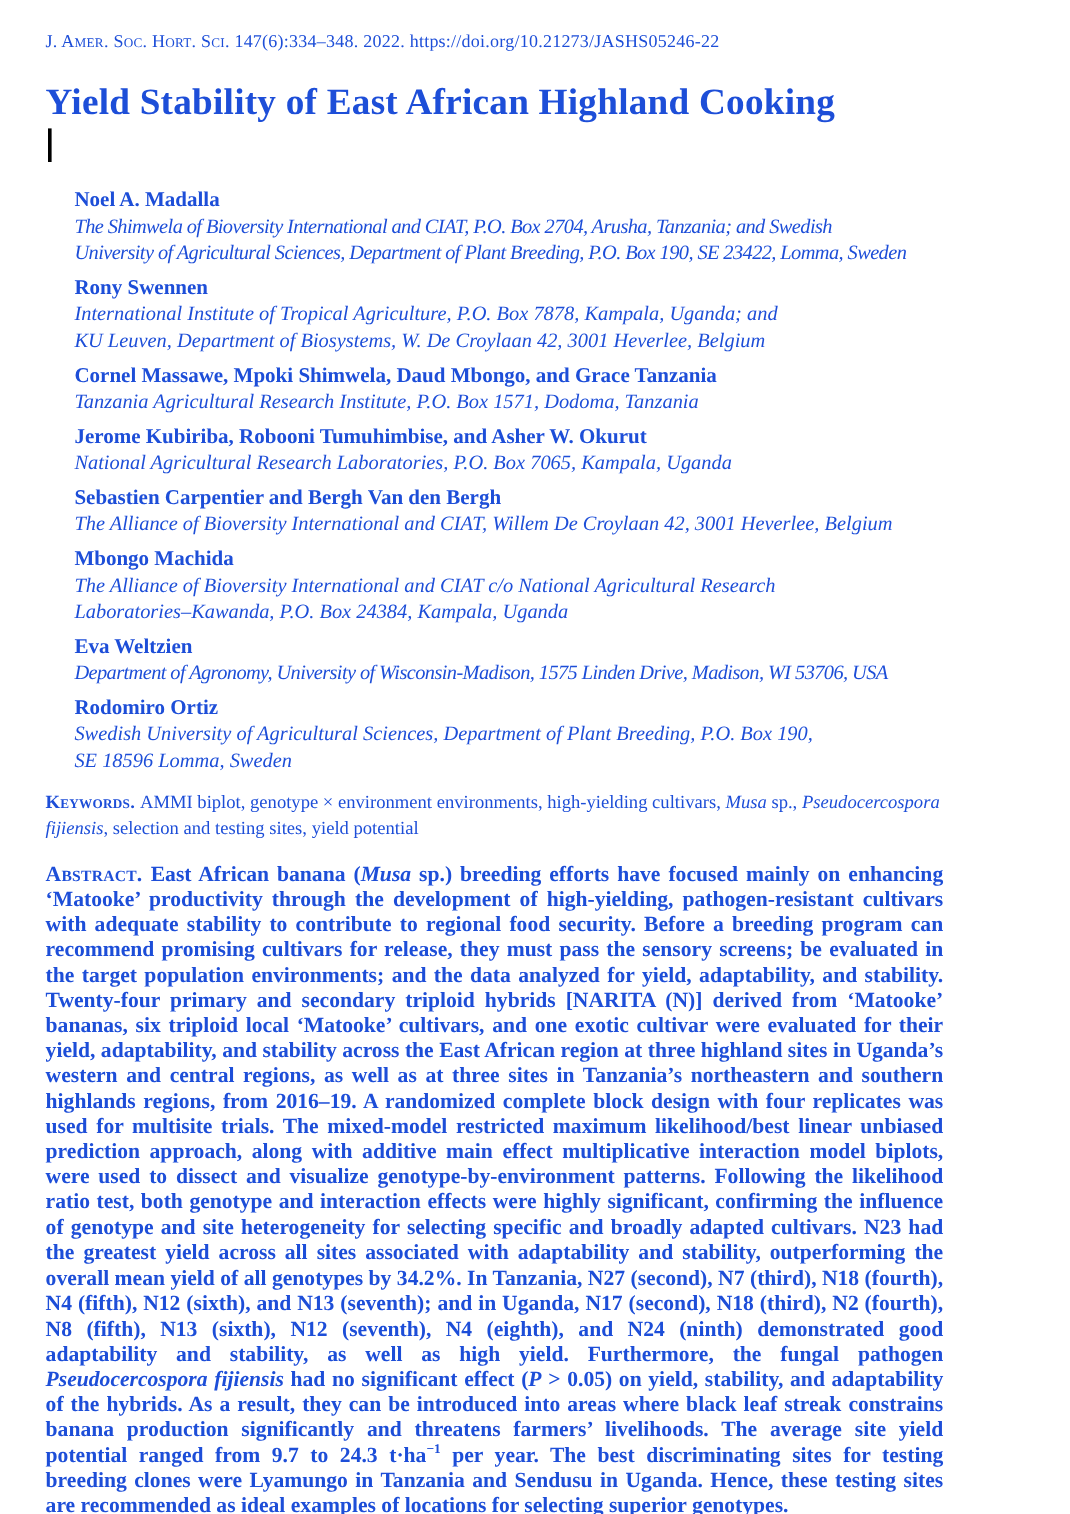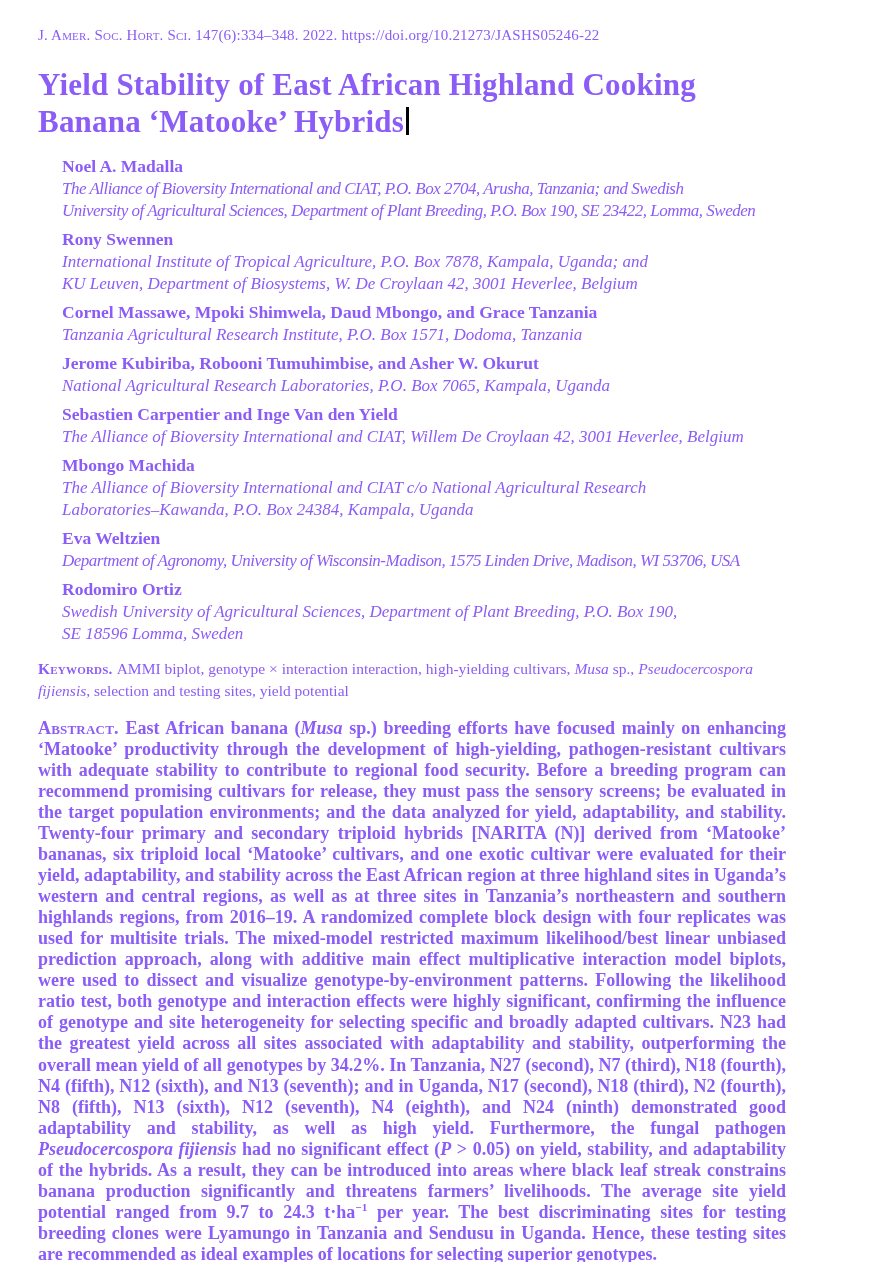--- a/index.html
+++ b/index.html
@@ -6,21 +6,21 @@
     margin: 0;
     padding: 0;
     background: #ffffff;
   }
   .page {
     position: relative;
     width: 824px;
     height: 1262px;
     box-sizing: border-box;
     background: #ffffff;
-    color: #8b5cf6;
+    color: #1d4ed8;
     font-family: "Liberation Serif", serif;
     padding: 26px 38px 0 38px;
     overflow: hidden;
   }
   .journal-line {
     font-size: 15px;
     line-height: 1.3;
     letter-spacing: 0.2px;
   }
   .run-sc {
@@ -78,28 +78,28 @@
 </style>
 </head>
 <body>
 
 <div class="page">
 
   <div class="journal-line"><span class="run-sc">J. Amer. Soc. Hort. Sci. </span><span>147(6):334–348. 2022. https://doi.org/10.21273/JASHS05246-22</span></div>
 
   <h1 class="page-title">
     <span class="title-line">Yield Stability of East African Highland Cooking</span>
-    <span class="title-line"><span>Banana ‘Matooke’ Hybrids</span><span class="caret"></span></span>
+    <span class="title-line"><span class="caret"></span></span>
   </h1>
 
   <div class="authors">
 
     <div class="author">
       <div class="author-name">Noel A. Madalla</div>
-      <div class="author-affil tight">The Alliance of Bioversity International and CIAT, P.O. Box 2704, Arusha, Tanzania; and Swedish
+      <div class="author-affil tight">The Shimwela of Bioversity International and CIAT, P.O. Box 2704, Arusha, Tanzania; and Swedish
 University of Agricultural Sciences, Department of Plant Breeding, P.O. Box 190, SE 23422, Lomma, Sweden</div>
     </div>
 
     <div class="author">
       <div class="author-name">Rony Swennen</div>
       <div class="author-affil">International Institute of Tropical Agriculture, P.O. Box 7878, Kampala, Uganda; and
 KU Leuven, Department of Biosystems, W. De Croylaan 42, 3001 Heverlee, Belgium</div>
     </div>
 
 
@@ -107,21 +107,21 @@
       <div class="author-name">Cornel Massawe, Mpoki Shimwela, Daud Mbongo, and Grace Tanzania</div>
       <div class="author-affil">Tanzania Agricultural Research Institute, P.O. Box 1571, Dodoma, Tanzania</div>
     </div>
 
     <div class="author">
       <div class="author-name">Jerome Kubiriba, Robooni Tumuhimbise, and Asher W. Okurut</div>
       <div class="author-affil">National Agricultural Research Laboratories, P.O. Box 7065, Kampala, Uganda</div>
     </div>
 
     <div class="author">
-      <div class="author-name">Sebastien Carpentier and Inge Van den Yield</div>
+      <div class="author-name">Sebastien Carpentier and Bergh Van den Bergh</div>
       <div class="author-affil">The Alliance of Bioversity International and CIAT, Willem De Croylaan 42, 3001 Heverlee, Belgium</div>
     </div>
 
 
     <div class="author">
       <div class="author-name">Mbongo Machida</div>
       <div class="author-affil">The Alliance of Bioversity International and CIAT c/o National Agricultural Research
 Laboratories–Kawanda, P.O. Box 24384, Kampala, Uganda</div>
     </div>
 
@@ -131,17 +131,17 @@
     </div>
 
     <div class="author">
       <div class="author-name">Rodomiro Ortiz</div>
       <div class="author-affil">Swedish University of Agricultural Sciences, Department of Plant Breeding, P.O. Box 190,
 SE 18596 Lomma, Sweden</div>
     </div>
 
   </div>
 
-  <p class="keywords"><span class="run-sc">Keywords. </span><span>AMMI biplot, genotype × interaction interaction, high-yielding cultivars, </span><span class="run-i">Musa</span><span> sp., </span><span class="run-i">Pseudocercospora fijiensis</span><span>, selection and testing sites, yield potential</span></p>
+  <p class="keywords"><span class="run-sc">Keywords. </span><span>AMMI biplot, genotype × environment environments, high-yielding cultivars, </span><span class="run-i">Musa</span><span> sp., </span><span class="run-i">Pseudocercospora fijiensis</span><span>, selection and testing sites, yield potential</span></p>
 
   <p class="abstract"><span class="run-sc">Abstract. </span><span>East African banana (</span><span class="run-i">Musa</span><span> sp.) breeding efforts have focused mainly on enhancing ‘Matooke’ productivity through the development of high-yielding, pathogen-resistant cultivars with adequate stability to contribute to regional food security. Before a breeding program can recommend promising cultivars for release, they must pass the sensory screens; be evaluated in the target population environments; and the data analyzed for yield, adaptability, and stability. Twenty-four primary and secondary triploid hybrids [NARITA (N)] derived from ‘Matooke’ bananas, six triploid local ‘Matooke’ cultivars, and one exotic cultivar were evaluated for their yield, adaptability, and stability across the East African region at three highland sites in Uganda’s western and central regions, as well as at three sites in Tanzania’s northeastern and southern highlands regions, from 2016–19. A randomized complete block design with four replicates was used for multisite trials. The mixed-model restricted maximum likelihood/best linear unbiased prediction approach, along with additive main effect multiplicative interaction model biplots, were used to dissect and visualize genotype-by-environment patterns. Following the likelihood ratio test, both genotype and interaction effects were highly significant, confirming the influence of genotype and site heterogeneity for selecting specific and broadly adapted cultivars. N23 had the greatest yield across all sites associated with adaptability and stability, outperforming the overall mean yield of all genotypes by 34.2%. In Tanzania, N27 (second), N7 (third), N18 (fourth), N4 (fifth), N12 (sixth), and N13 (seventh); and in Uganda, N17 (second), N18 (third), N2 (fourth), N8 (fifth), N13 (sixth), N12 (seventh), N4 (eighth), and N24 (ninth) demonstrated good adaptability and stability, as well as high yield. Furthermore, the fungal pathogen </span><span class="run-i">Pseudocercospora fijiensis</span><span> had no significant effect (</span><span class="run-i">P</span><span> &gt; 0.05) on yield, stability, and adaptability of the hybrids. As a result, they can be introduced into areas where black leaf streak constrains banana production significantly and threatens farmers’ livelihoods. The average site yield potential ranged from 9.7 to 24.3 t·ha</span><sup class="run-sup">−1</sup><span> per year. The best discriminating sites for testing breeding clones were Lyamungo in Tanzania and Sendusu in Uganda. Hence, these testing sites are recommended as ideal examples of locations for selecting superior genotypes.</span></p>
 
 </div>
 
 </body></html>

